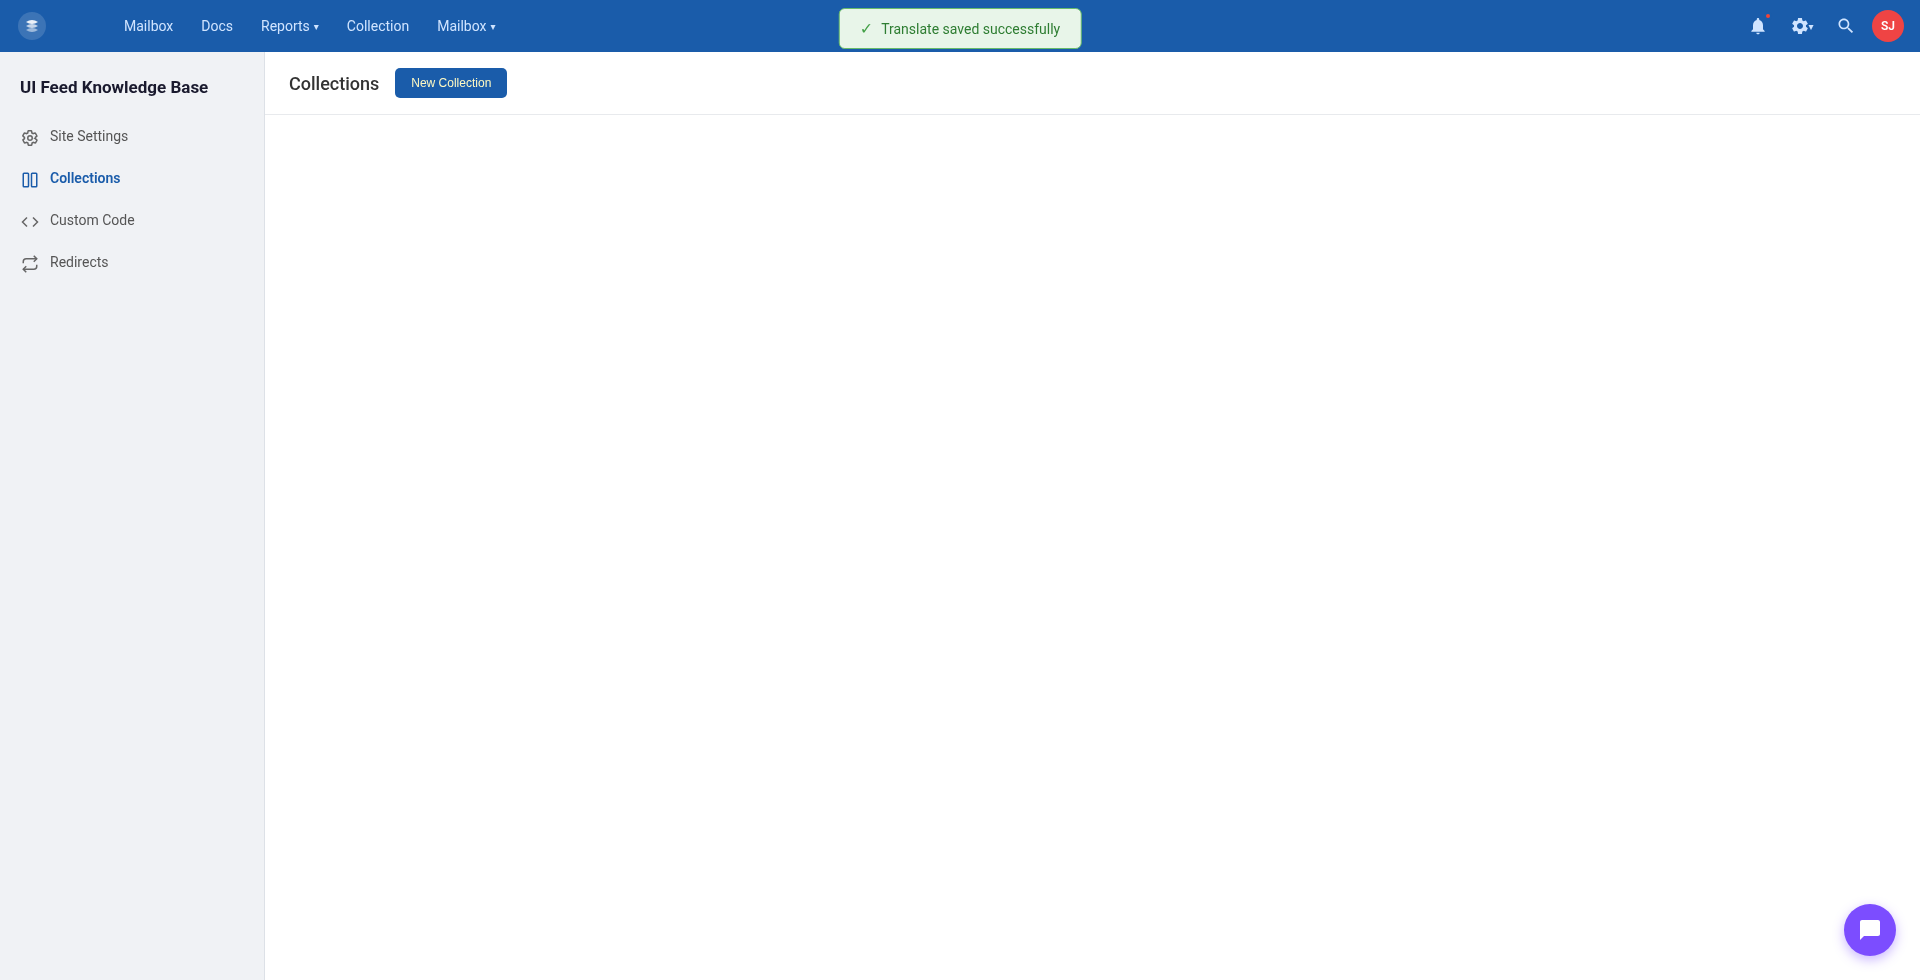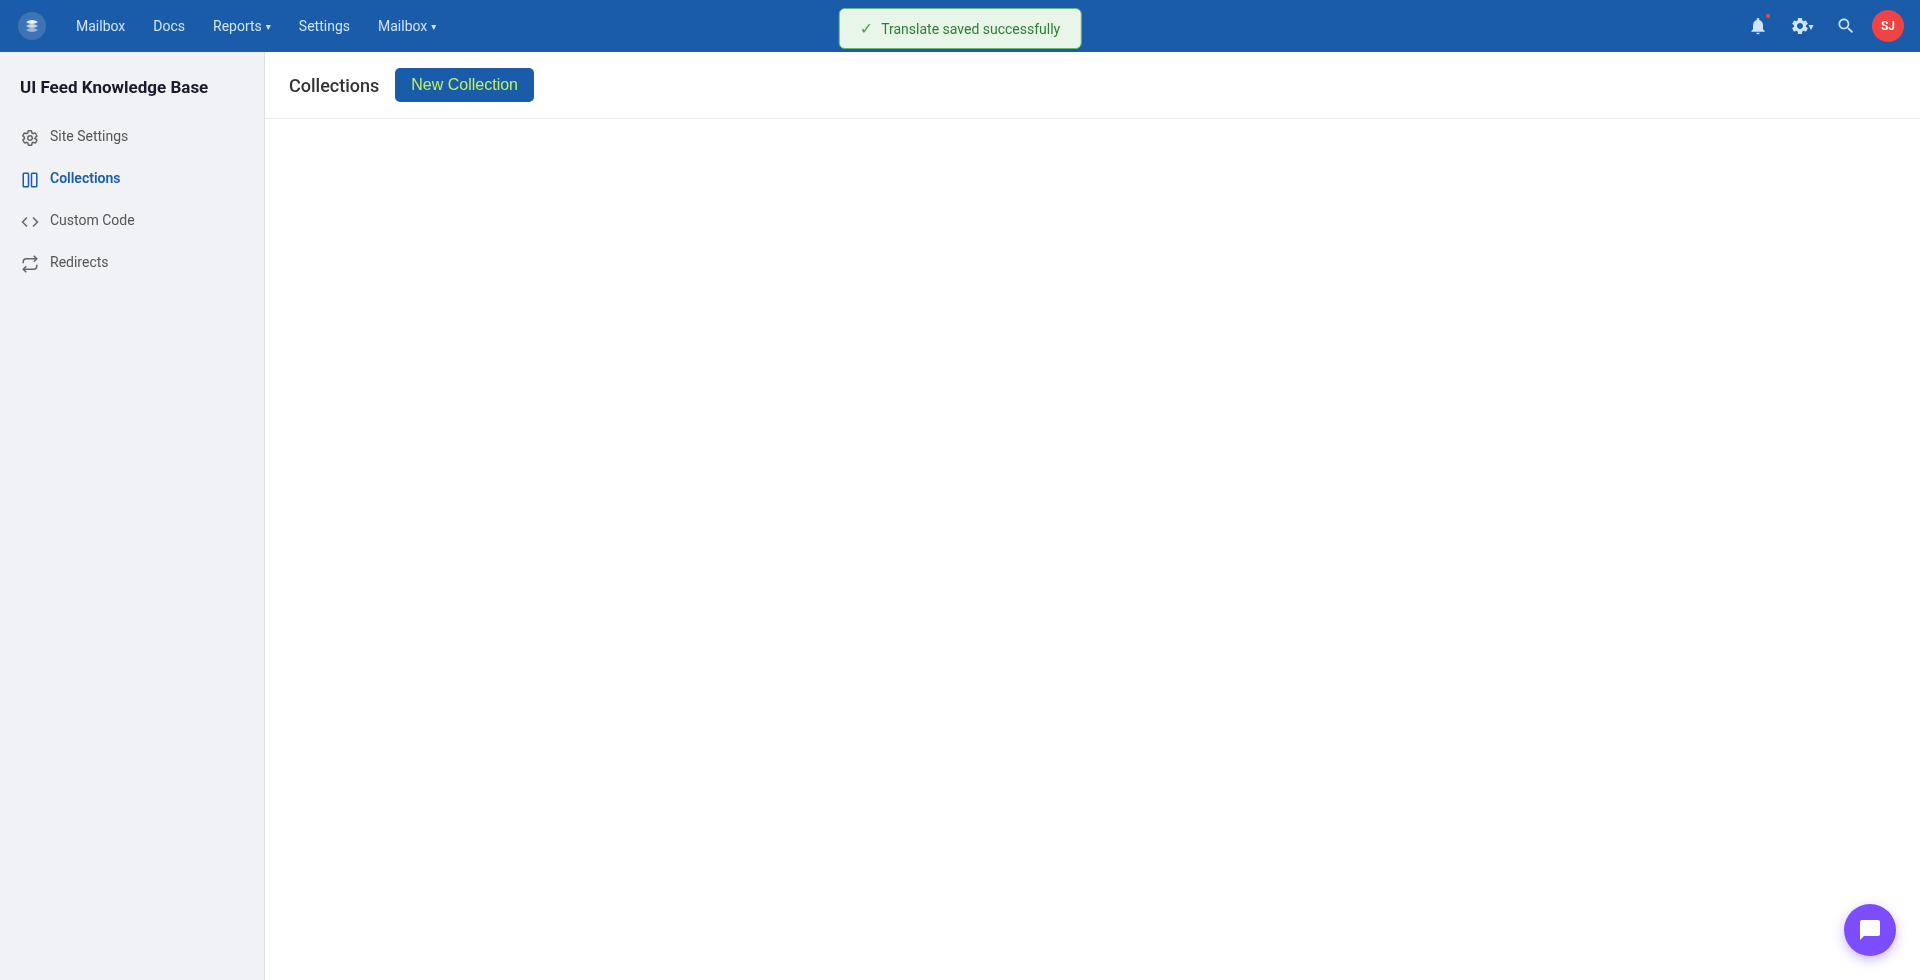--- a/index.html
+++ b/index.html
@@ -8,20 +8,21 @@
     
     .topnav {
       display: flex;
       align-items: center;
       background: #1a5caa;
       height: 52px;
       padding: 3px 16px;
       position: fixed;
       top: 0; left: 0; right: 0;
       z-index: 100;
+      gap: 48px;
     }
     .topnav-logo {
       width: 32px; height: 32px;
       margin-right: 16px;
       flex-shrink: 0;
     }
     .topnav-logo svg { width: 32px; height: 32px; }
     .topnav-links {
       display: flex;
       align-items: center;
@@ -160,25 +161,25 @@
       padding: 16px 24px;
       border-bottom: 1px solid #e8eaed;
     }
     .page-title {
       font-size: 18px;
       color: #333;
       font-weight: 500;
     }
     .btn-new {
       background: #1a5caa;
-      color: #bef264;
+      color: #fef9c3;
       border: none;
       border-radius: 5px;
       padding: 8px 16px;
-      font-size: 16px;
+      font-size: 12px;
       cursor: pointer;
       font-weight: 500;
     }
 
     .page-body {
       padding: 24px;
     }
 
     .collection-item {
       background: #f5f6f7;
@@ -233,21 +234,21 @@
       <span>Mailbox</span>
     </div>
     <div class="topnav-link">
       <span>Docs</span>
     </div>
     <div class="topnav-link">
       <span>Reports</span>
       <span class="caret">▾</span>
     </div>
     <div class="topnav-link">
-      <span>Settings</span>
+      <span>Collection</span>
     </div>
     <div class="topnav-link">
       <span>Mailbox</span>
       <span class="caret">▾</span>
     </div>
   </div>
   <div class="topnav-actions">
     <div class="topnav-icon-btn">
       <svg width="20" height="20" viewBox="0 0 24 24" fill="currentColor">
           <path d="M12 22c1.1 0 2-.9 2-2h-4c0 1.1.9 2 2 2zm6-6v-5c0-3.07-1.63-5.64-4.5-6.32V4c0-.83-.67-1.5-1.5-1.5s-1.5.67-1.5 1.5v.68C7.64 5.36 6 7.92 6 11v5l-2 2v1h16v-1l-2-2z"></path>

